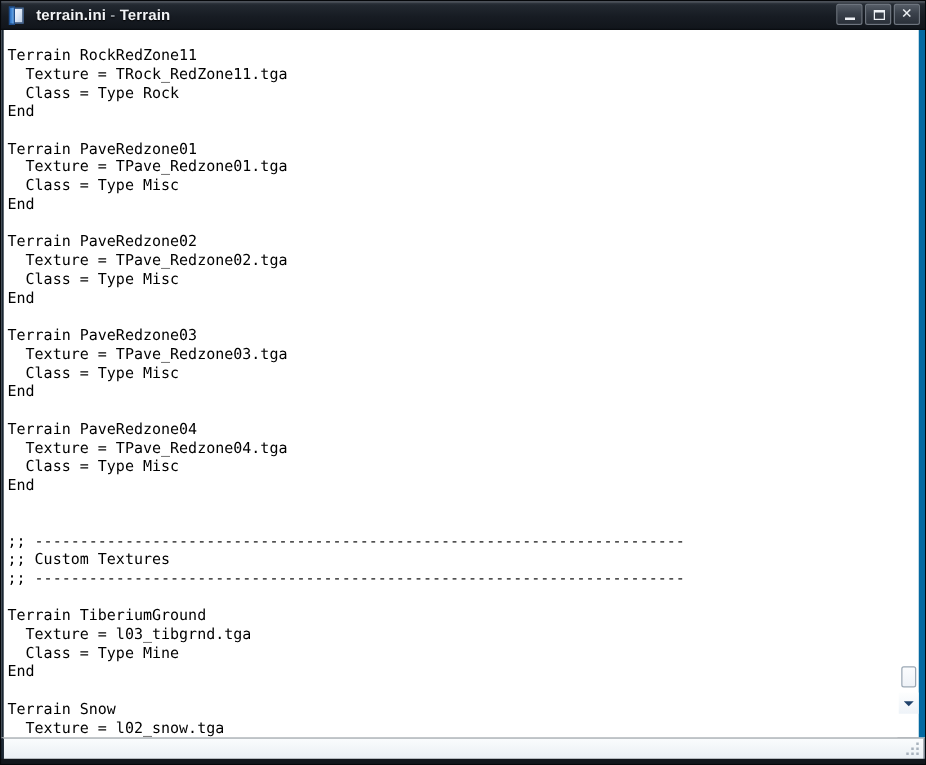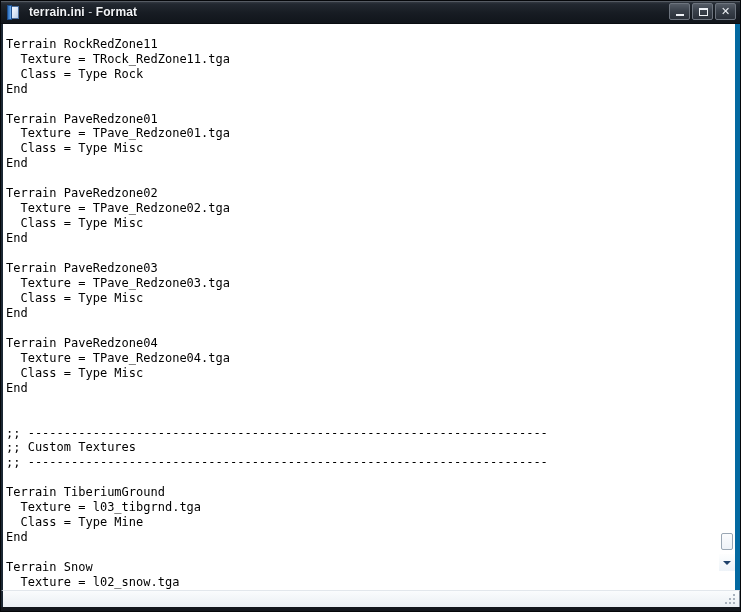--- a/index.html
+++ b/index.html
@@ -249,21 +249,21 @@
 </head>
 <body>
 
 <div id="window">
 
   <div id="titlebar">
     <span class="note-icon">
       <span class="sheet"></span>
       <span class="spine"></span>
     </span>
-    <span id="title-text"><span>terrain.ini</span><span class="dim"> - </span><span>Format</span></span>
+    <span id="title-text"><span>terrain.ini</span><span class="dim"> - </span><span>Terrain</span></span>
 
     <div id="caption-buttons">
       <div class="cap-btn">
         <span class="min-bar"></span>
       </div>
       <div class="cap-btn">
         <span class="max-box"></span>
       </div>
       <div class="cap-btn">
         <span class="glyph">✕</span>

